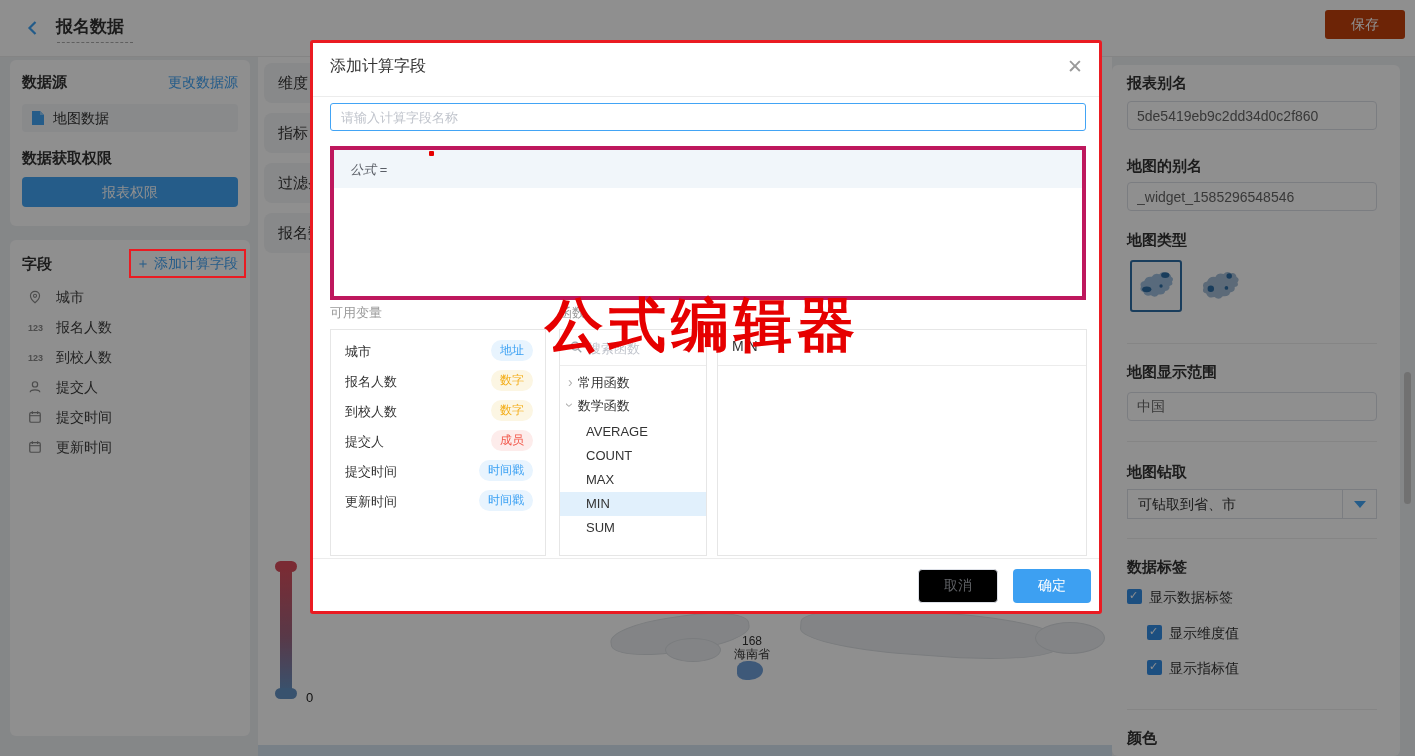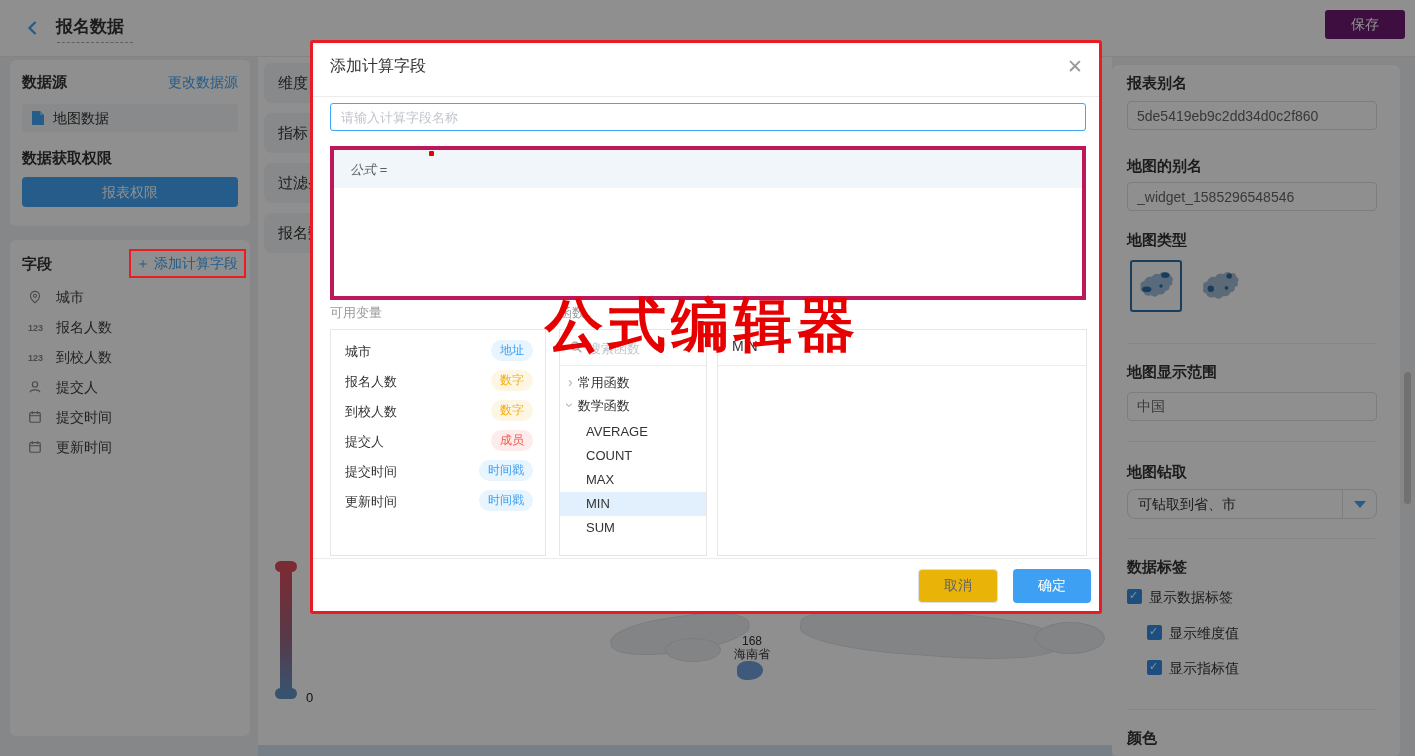--- a/index.html
+++ b/index.html
@@ -5,21 +5,21 @@
   * { margin:0; padding:0; box-sizing:border-box; }
   body { font-family:"Liberation Sans","DejaVu Sans",sans-serif; }
   #app { position:relative; width:1415px; height:756px; overflow:hidden; background:#eef0f3; }
   .abs { position:absolute; }
 
   
   .topbar { left:0; top:0; width:1415px; height:57px; background:#fff; border-bottom:1px solid #ebebeb; z-index:1; }
   .back-icon { left:24px; top:19px; }
   .page-title { left:56px; top:15px; font-size:17px; font-weight:bold; color:#333; }
   .title-underline { left:57px; top:42px; width:76px; border-bottom:1px dashed #aaa; }
-  .save-btn { left:1325px; top:10px; width:80px; height:29px; background:#701a75; color:#fff; font-size:14px; border:none; border-radius:3px; text-align:center; line-height:29px; cursor:pointer; }
+  .save-btn { left:1325px; top:10px; width:80px; height:29px; background:#c2410c; color:#fff; font-size:14px; border:none; border-radius:3px; text-align:center; line-height:29px; cursor:pointer; }
 
   .card { background:#fff; border-radius:6px; }
   .card1 { left:10px; top:60px; width:240px; height:166px; z-index:1; }
   .card2 { left:10px; top:240px; width:240px; height:496px; z-index:1; }
   .sec-title { font-size:15px; font-weight:bold; color:#333; }
   .link-blue { color:#42a4f5; font-size:14px; cursor:pointer; }
   .ds-row { left:12px; top:44px; width:216px; height:28px; background:#f4f6f8; border-radius:4px; }
   .ds-row .ic { position:absolute; left:9px; top:6px; }
   .ds-row .tx { position:absolute; left:31px; top:6px; font-size:14px; color:#333; }
   .perm-btn { left:12px; top:117px; width:216px; height:30px; background:#42a4f5; border:none; border-radius:4px; color:#fff; font-size:14px; text-align:center; line-height:30px; cursor:pointer; }
@@ -38,21 +38,21 @@
   .map-label { position:absolute; width:80px; text-align:center; font-size:12px; color:#333; line-height:13px; }
   .island { position:absolute; left:479px; top:604px; width:26px; height:19px; background:#6f9fd8; border-radius:45% 55% 60% 40%; }
   .sea-strip { position:absolute; left:0; top:688px; width:854px; height:11px; background:#d7e5f0; }
 
   .right-card { left:1112px; top:65px; width:288px; height:691px; background:#fff; border-radius:6px; z-index:1; }
   .r-label { position:absolute; left:15px; font-size:15px; font-weight:bold; color:#333; }
   .r-input { position:absolute; left:15px; width:250px; height:29px; border:1px solid #dcdfe6; border-radius:4px; font-size:14px; color:#666; padding:0 9px; background:#fff; font-family:"Liberation Sans","DejaVu Sans",sans-serif; }
   .r-div { position:absolute; left:15px; width:250px; border-top:1px solid #ededed; }
   .thumb1 { position:absolute; left:18px; top:195px; width:52px; height:52px; border:2px solid #2e6da4; border-radius:3px; background:#fdfdfd; display:flex; align-items:center; justify-content:center; cursor:pointer; }
   .thumb2 { position:absolute; left:82px; top:201px; width:52px; height:42px; display:flex; align-items:center; justify-content:center; cursor:pointer; }
-  .r-select { position:absolute; left:15px; top:424px; width:250px; height:30px; border:1px solid #dcdfe6; border-radius:8px; background:#fff; cursor:pointer; }
+  .r-select { position:absolute; left:15px; top:424px; width:250px; height:30px; border:1px solid #dcdfe6; border-radius:0; background:#fff; cursor:pointer; }
   .r-select .val { position:absolute; left:10px; top:6px; font-size:14px; color:#333; }
   .r-select .caret-box { position:absolute; right:0; top:0; width:34px; height:28px; border-left:1px solid #dcdfe6; }
   .caret { position:absolute; left:11px; top:11px; width:0; height:0; border-left:6px solid transparent; border-right:6px solid transparent; border-top:7px solid #42a4f5; }
   .cb-row { position:absolute; height:16px; cursor:pointer; }
   .cb { position:absolute; left:0; top:0; width:15px; height:15px; background:#338de5; border-radius:2px; }
   .cb::after { content:"✓"; position:absolute; left:2px; top:0px; font-size:11px; font-weight:bold; color:#fff; }
   .cb-lb { position:absolute; left:22px; top:0; font-size:14px; color:#333; }
   .scroll-thumb { left:1404px; top:372px; width:7px; height:132px; background:#c9c9c9; border-radius:4px; z-index:1; }
 
   
@@ -86,21 +86,21 @@
   .t-chev.open { transform:rotate(90deg); }
   .t-leaf { position:absolute; left:0; width:146px; height:24px; font-size:13px; color:#333; padding:4px 0 0 26px; cursor:pointer; }
   .t-leaf.sel { background:#e1f0fc; }
   .doc-panel { left:404px; width:370px; }
   .doc-head { position:absolute; left:14px; top:8px; font-size:14px; color:#333; }
   .doc-hdiv { position:absolute; left:0; top:35px; width:100%; border-top:1px solid #ececec; }
   .doc-body { position:absolute; left:16px; top:45px; width:336px; font-size:13px; line-height:25px; color:#5a7fae; }
   .fn-purple { color:#8250b4; }
   .doc-pill { color:#3aa0f3; background:#e3f2fd; border-radius:3px; padding:1px 7px; }
   .m-fdiv { left:0; top:515px; width:786px; border-top:1px solid #ececec; }
-  .m-cancel { left:605px; top:526px; width:80px; height:34px; background:#eab308; border:1px solid #dcdfe6; border-radius:4px; font-size:14px; color:#606266; cursor:pointer; }
+  .m-cancel { left:605px; top:526px; width:80px; height:34px; background:#000000; border:1px solid #dcdfe6; border-radius:4px; font-size:14px; color:#606266; cursor:pointer; }
   .m-ok { left:700px; top:526px; width:78px; height:34px; background:#3da0f2; border:none; border-radius:4px; font-size:14px; color:#fff; cursor:pointer; }
 
   
   .anno { z-index:30; }
   .anno-box { left:129px; top:249px; width:117px; height:29px; border:2px solid #ea1b22; }
   .anno-text { left:545px; top:294px; font-family:"DejaVu Serif","Liberation Serif",serif; font-weight:bold; font-size:58px; line-height:1.1; color:#e60000; letter-spacing:5px; white-space:nowrap; }
   .anno-dot { left:429px; top:151px; width:5px; height:5px; background:#e60000; border-radius:1px; }
 </style>
 </head>
 <body>

